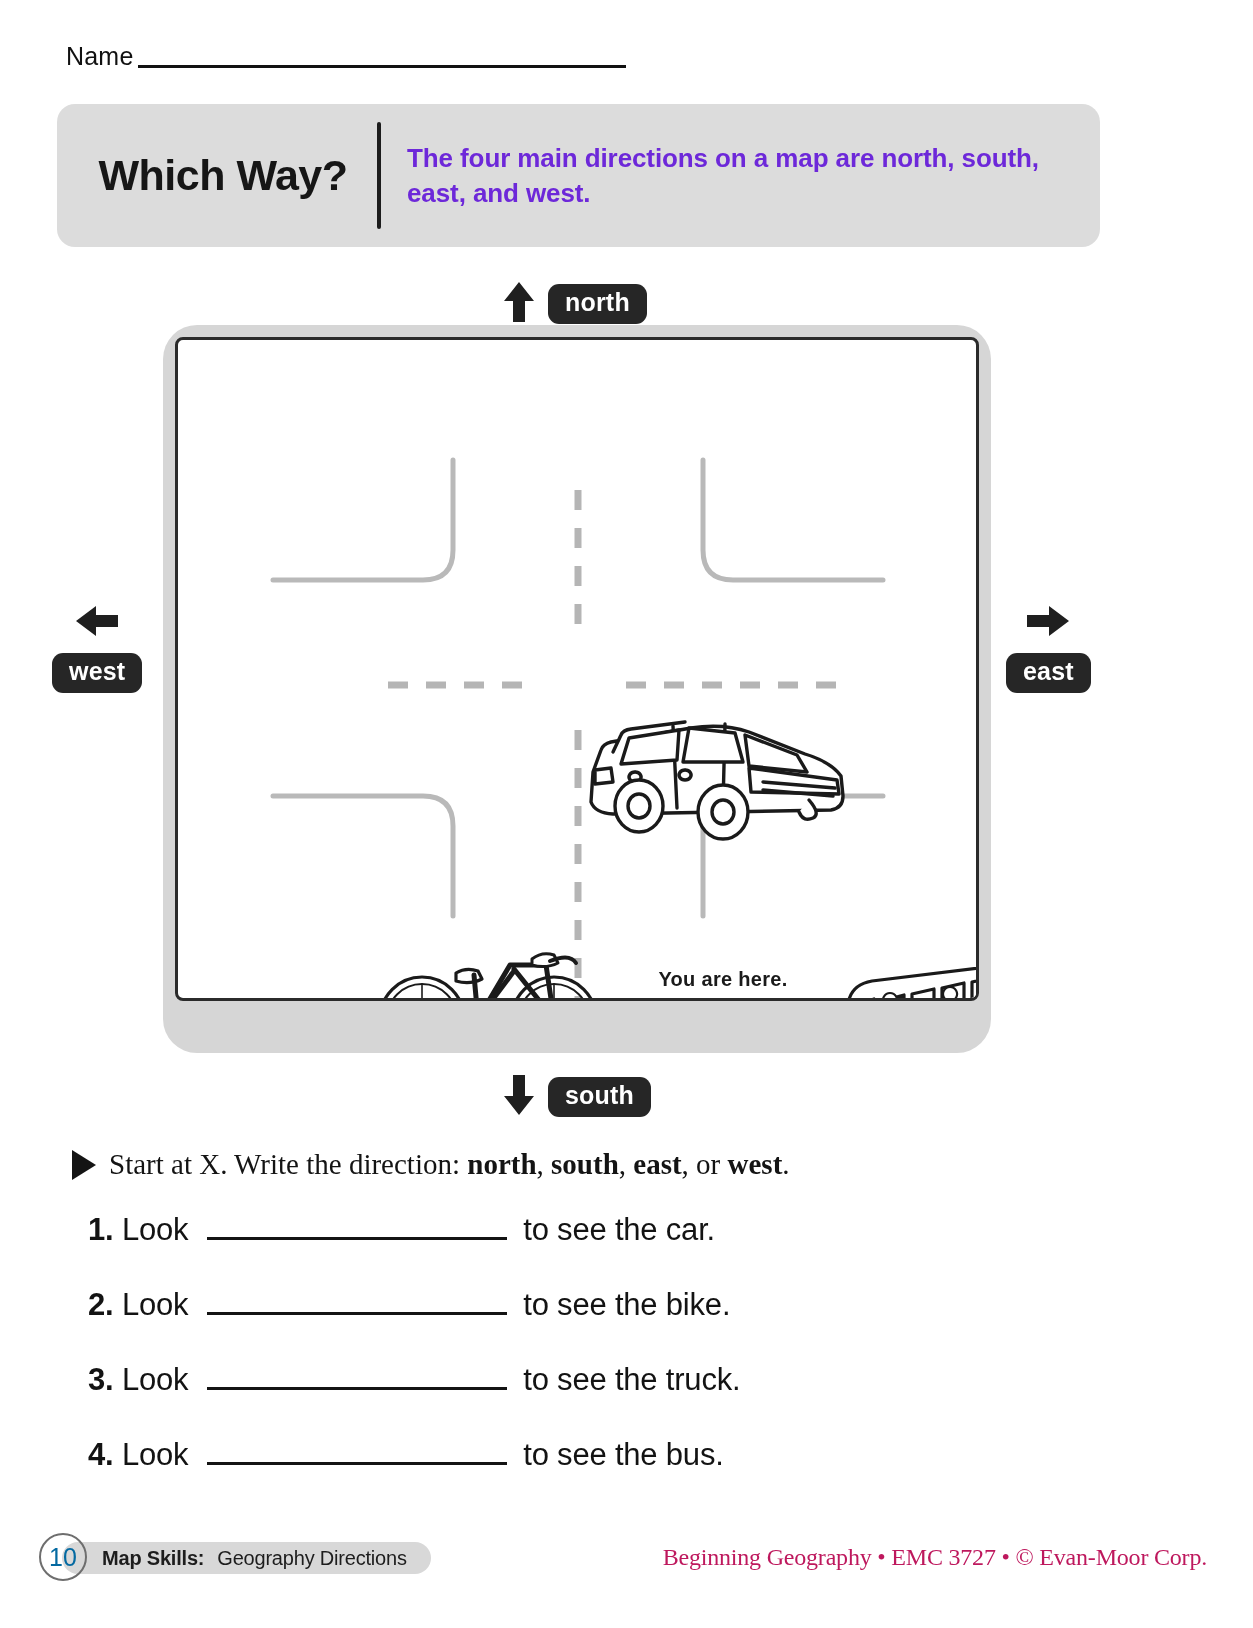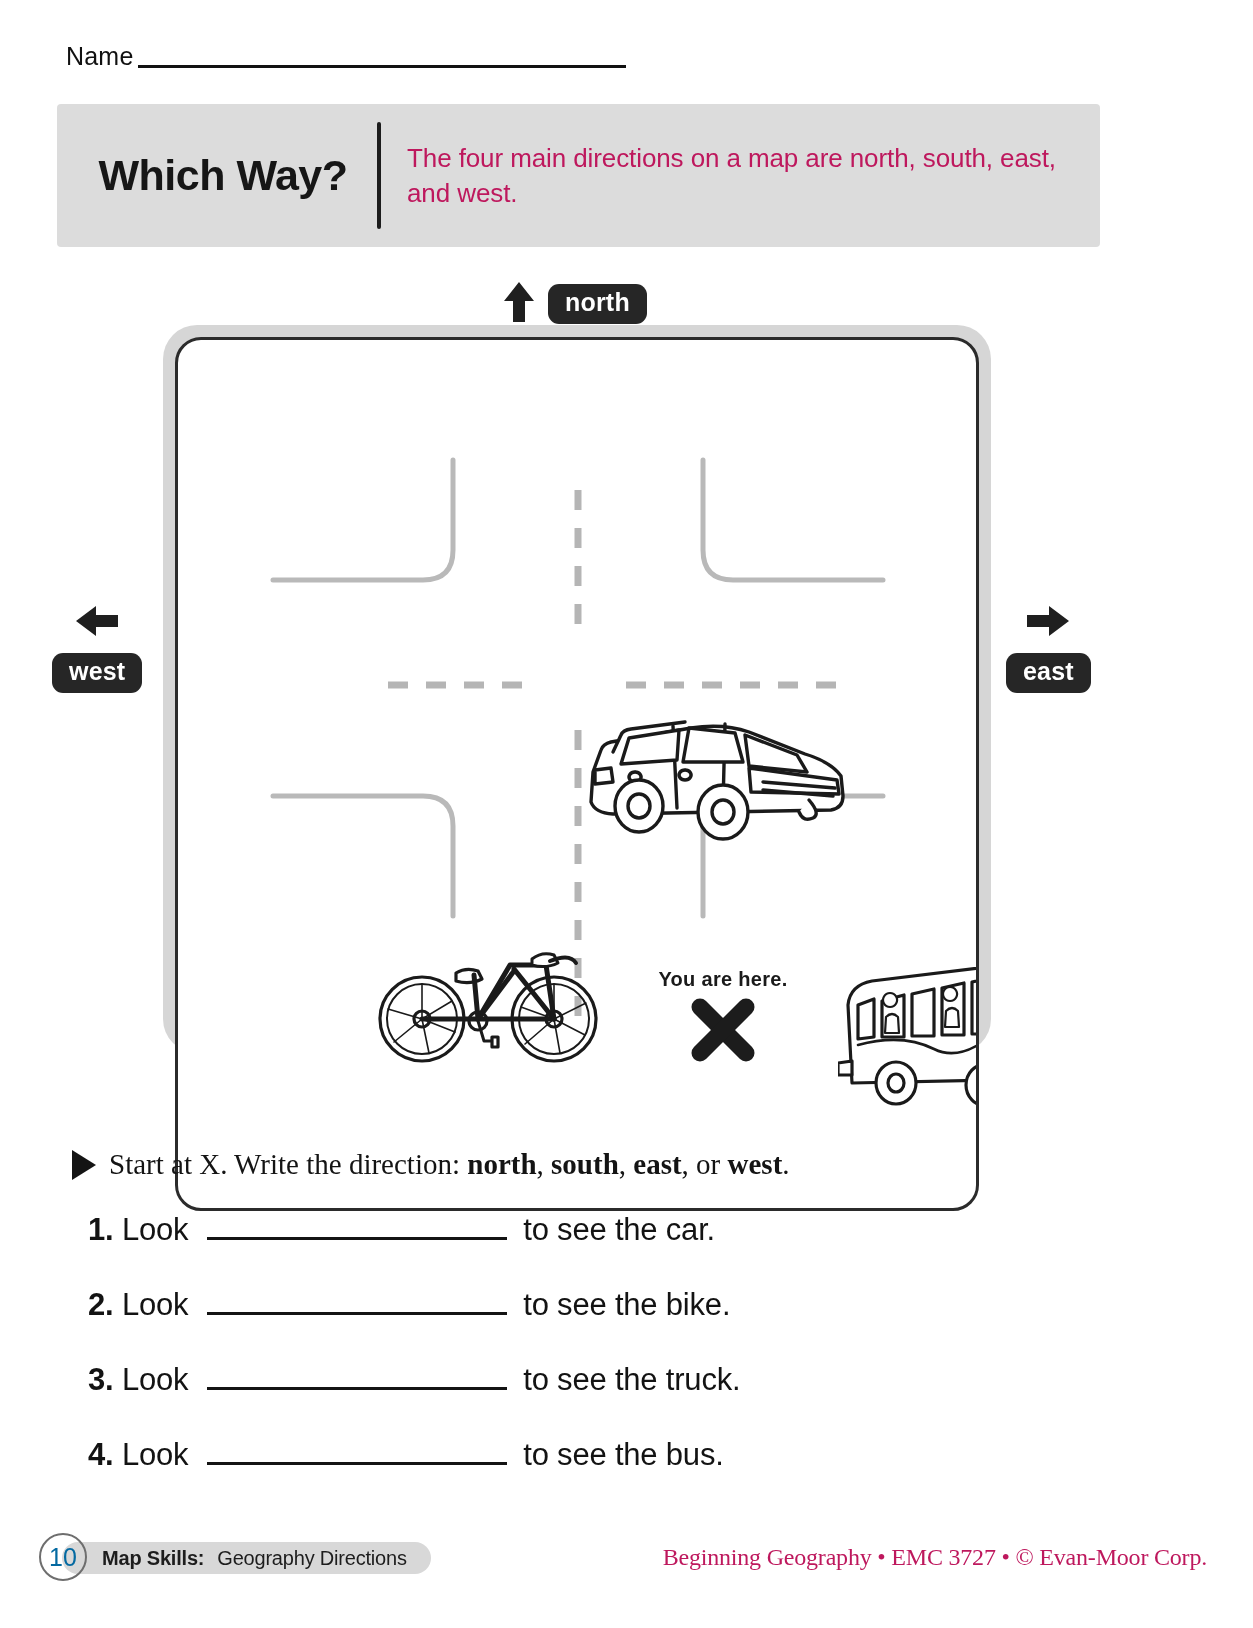--- a/index.html
+++ b/index.html
@@ -41,21 +41,21 @@
   }
 
   
   .banner {
     position: absolute;
     left: 57px;
     top: 104px;
     width: 1043px;
     height: 143px;
     background: #dcdcdc;
-    border-radius: 4px;
+    border-radius: 18px;
     box-sizing: border-box;
     display: flex;
     align-items: stretch;
   }
   .banner-title-cell {
     width: 320px;
     display: flex;
     align-items: center;
     justify-content: center;
     padding-left: 12px;
@@ -76,23 +76,23 @@
   }
   .banner-text-cell {
     flex: 1;
     display: flex;
     align-items: center;
     padding: 0 26px 0 26px;
     box-sizing: border-box;
   }
   .banner-text {
     font-size: 26px;
-    font-weight: normal;
+    font-weight: bold;
     line-height: 1.32;
-    color: #be185d;
+    color: #6d28d9;
     letter-spacing: -0.1px;
   }
 
   
   .badge {
     background: #262626;
     color: #ffffff;
     border-radius: 11px;
     font-size: 25px;
     font-weight: bold;
@@ -128,24 +128,24 @@
     width: 828px;
     height: 728px;
     background: #d6d6d6;
     border-radius: 34px;
   }
   .map-panel {
     position: absolute;
     left: 175px;
     top: 337px;
     width: 804px;
-    height: 874px;
+    height: 664px;
     background: #ffffff;
     border: 3px solid #2b2b2b;
-    border-radius: 26px;
+    border-radius: 8px;
     box-sizing: border-box;
     overflow: hidden;
   }
   .map-svg {
     position: absolute;
     left: 0;
     top: 0;
   }
 
   .vehicle {

